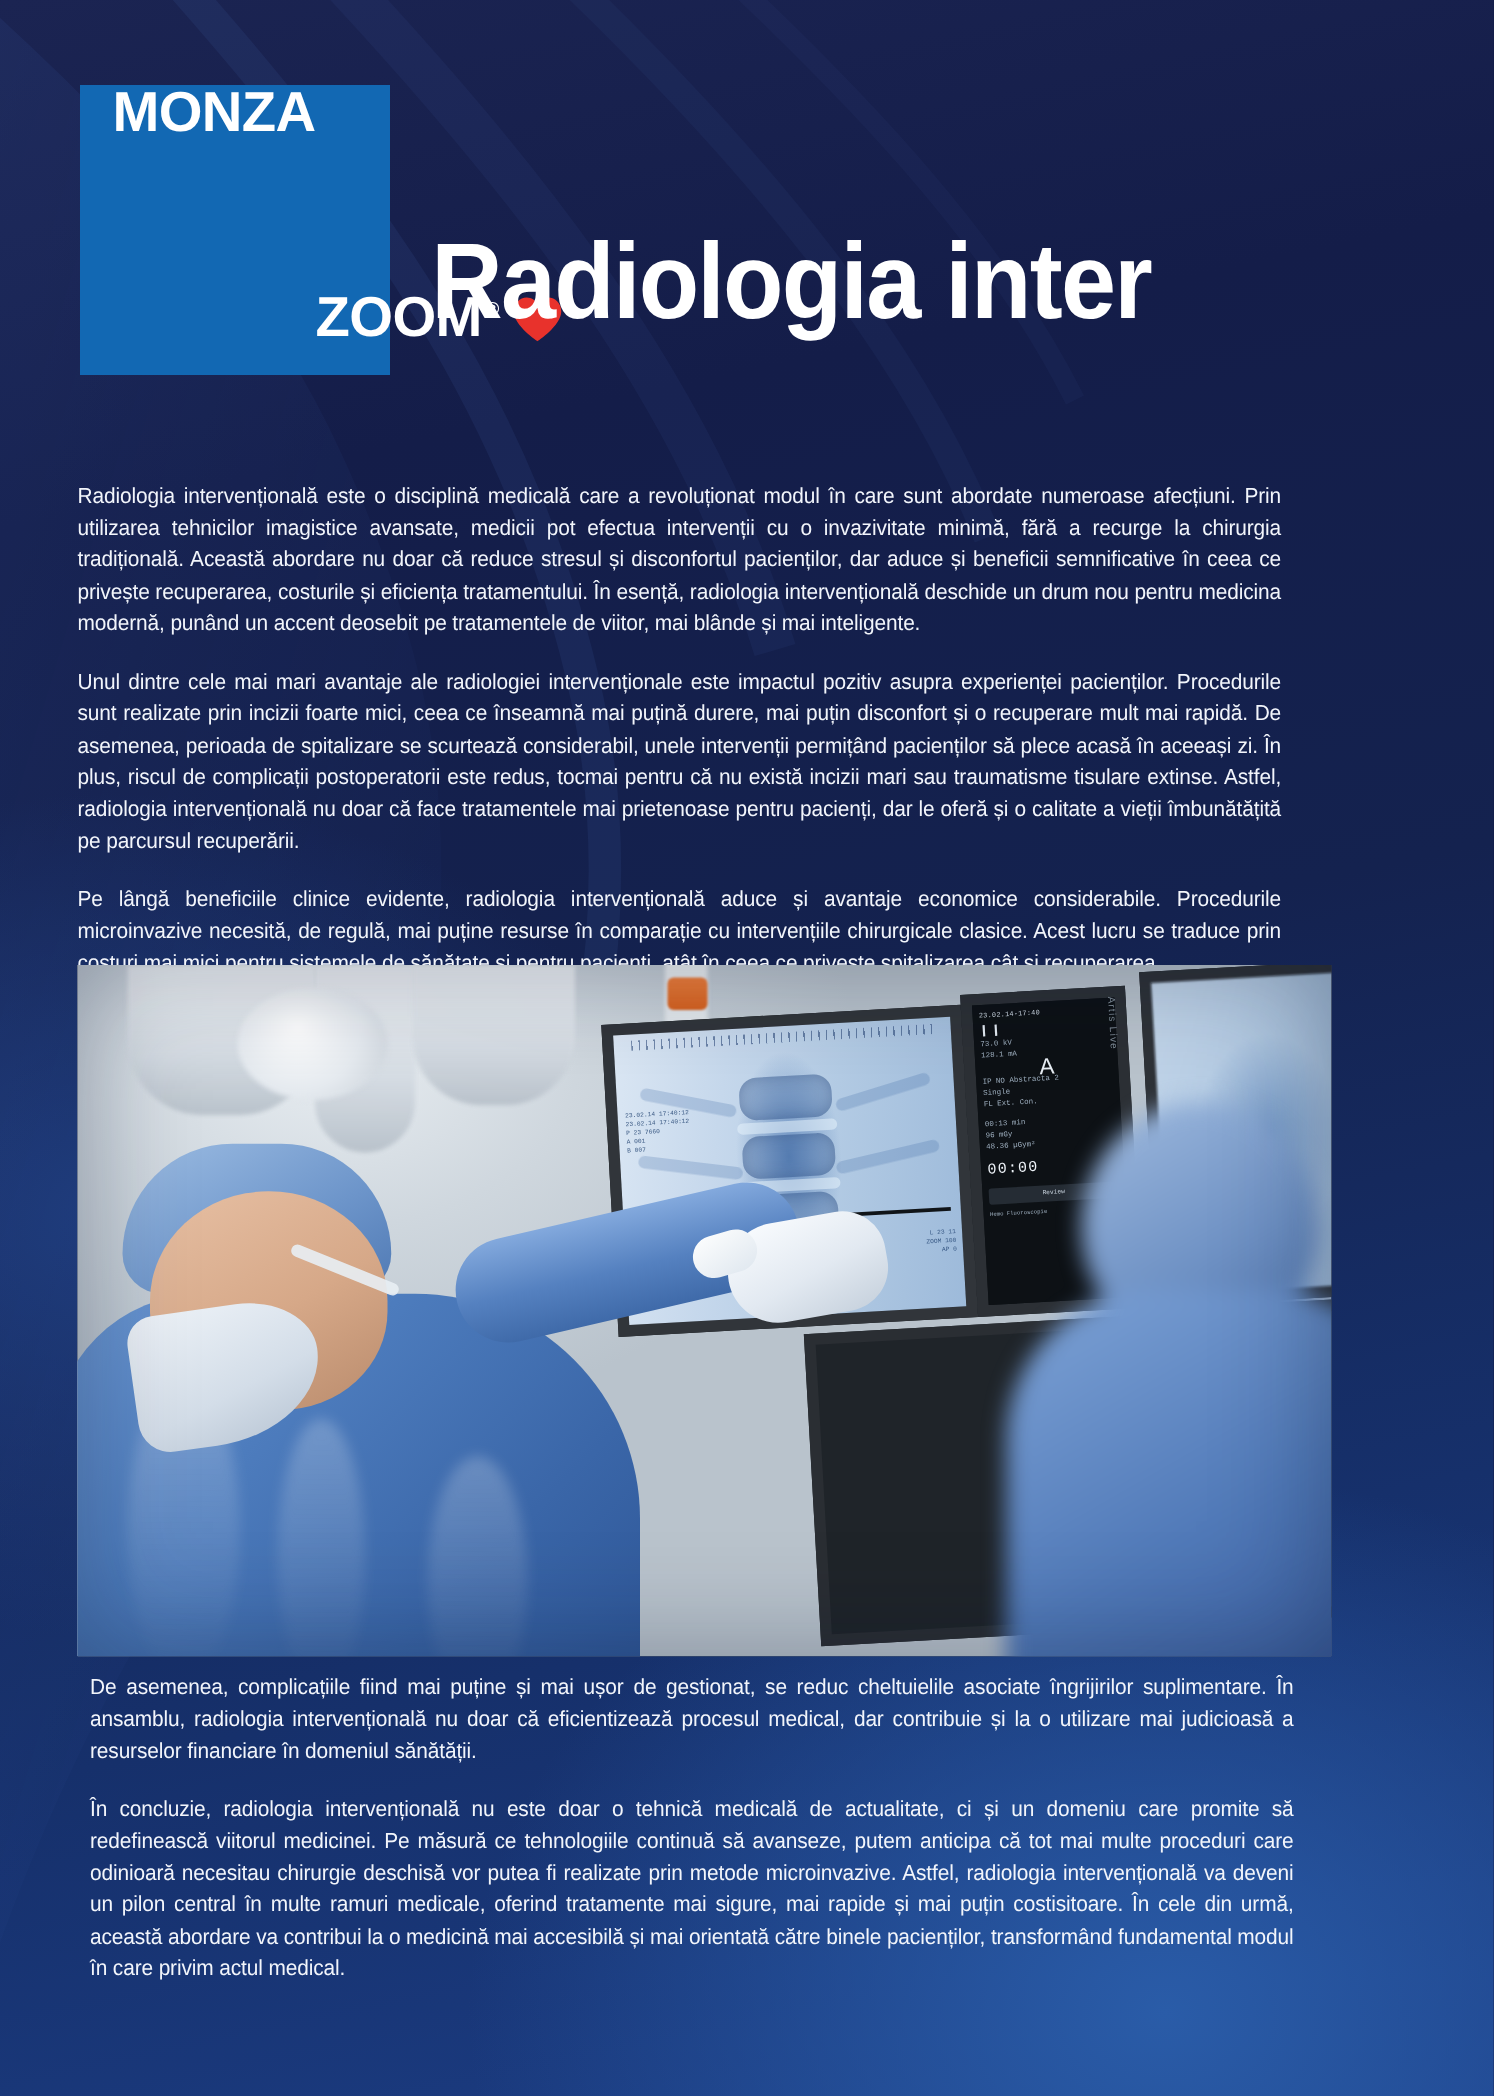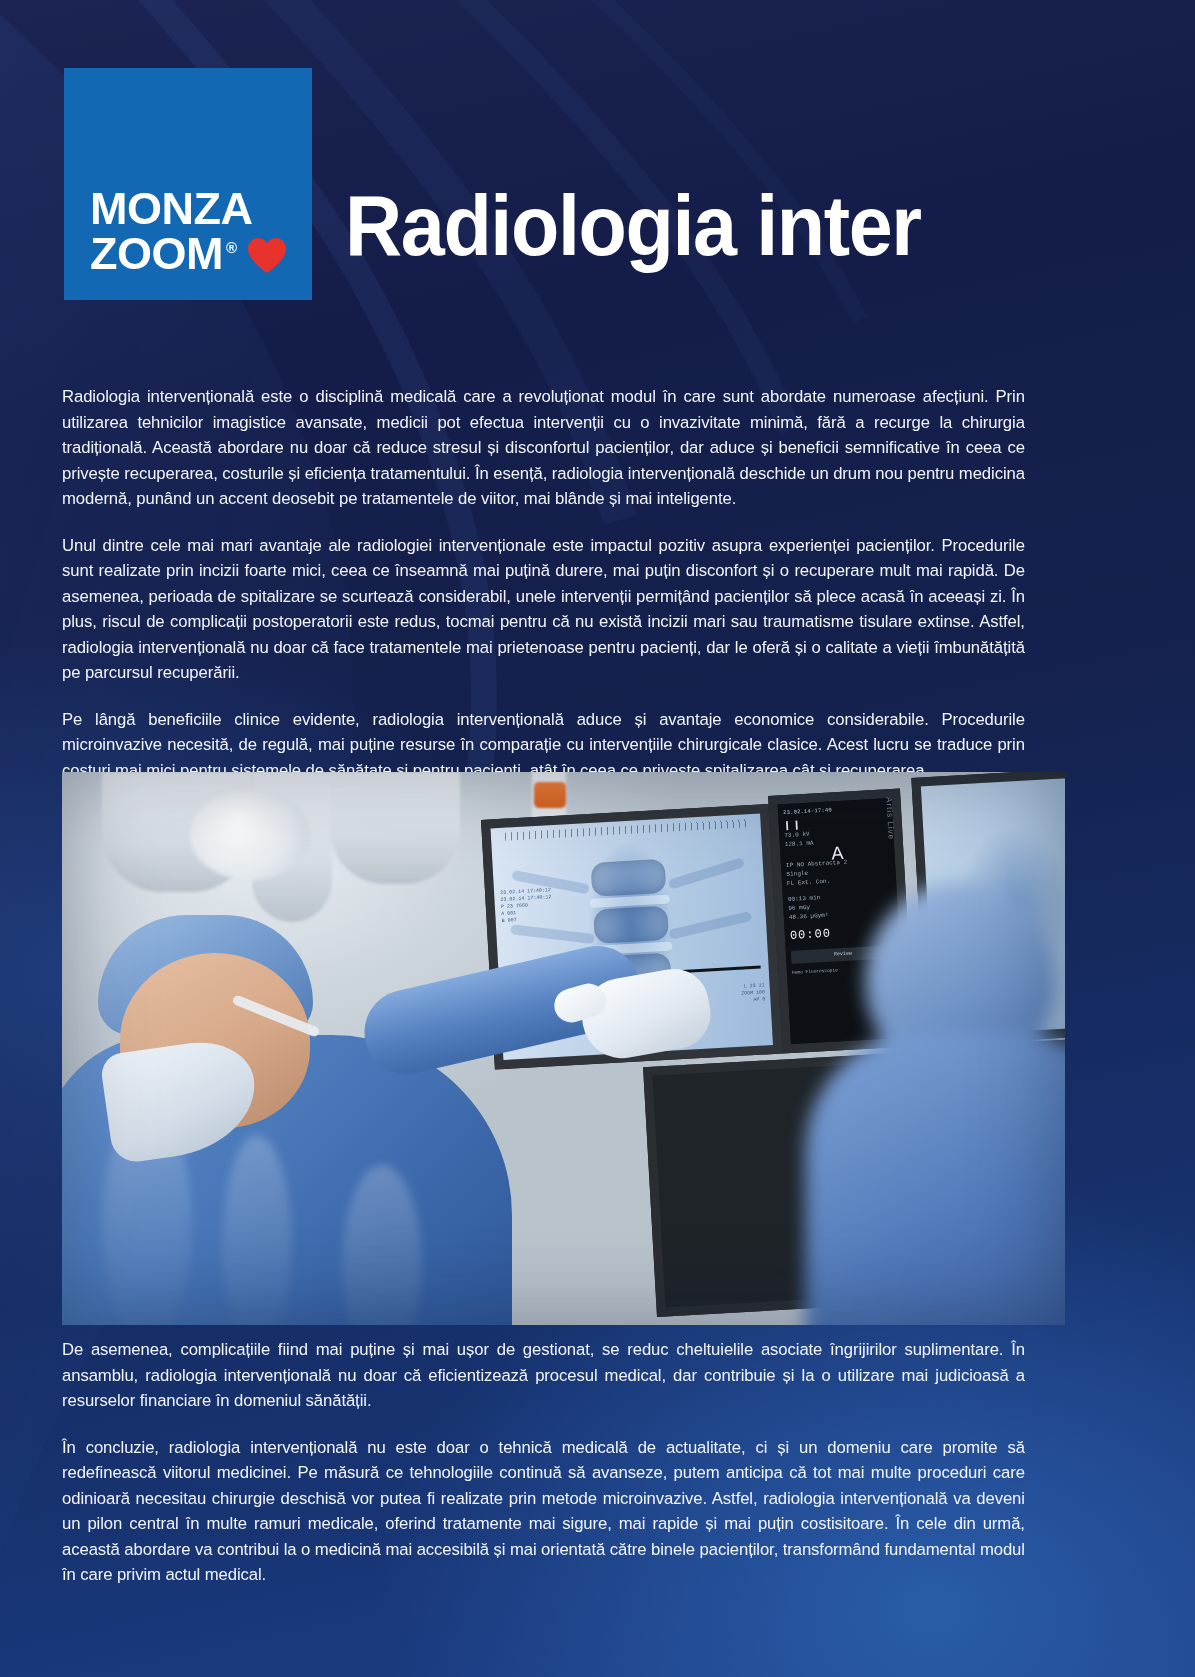--- a/index.html
+++ b/index.html
@@ -45,22 +45,22 @@
   }
 
   .logo-box {
     position: absolute;
     left: 64px;
     top: 68px;
     width: 248px;
     height: 232px;
     background: #1268b3;
     display: flex;
-    flex-direction: column;
-    justify-content: flex-end;
+    flex-direction: row;
+    justify-content: flex-start;
     padding: 0 0 24px 26px;
   }
 
   .logo-line1 {
     color: #ffffff;
     font-size: 45px;
     font-weight: bold;
     letter-spacing: -0.5px;
     line-height: 0.98;
     font-family: "Liberation Sans", sans-serif;
@@ -468,21 +468,21 @@
   .photo-vignette {
     position: absolute;
     inset: 0;
     box-shadow: inset 0 0 90px rgba(10,20,45,.35);
     pointer-events: none;
   }
 
   
   .content-bottom {
     position: absolute;
-    left: 62px;
+    left: 72px;
     top: 1337px;
     width: 1003px;
   }
 </style>
 </head>
 <body>
 
 <div class="page">
 
   <svg class="swoosh-layer" viewBox="0 0 1195 1677" preserveAspectRatio="none">

